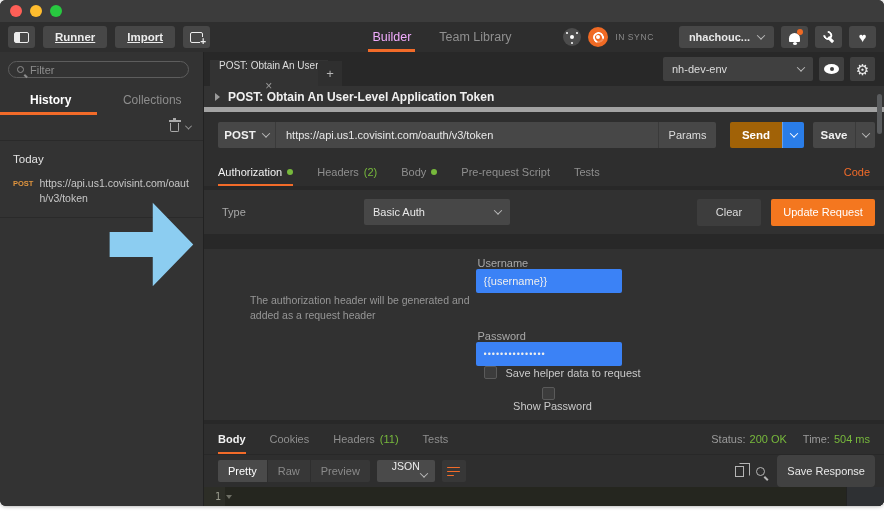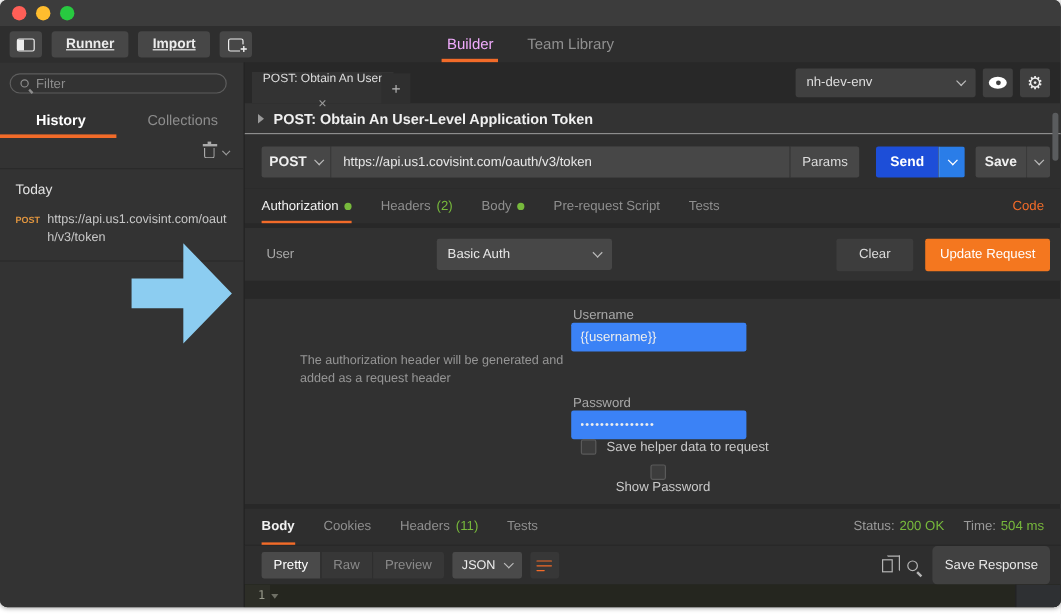--- a/index.html
+++ b/index.html
@@ -74,31 +74,31 @@
   .req-tab { position:absolute; left:6px; bottom:0; height:26px; background:#333; display:flex; align-items:center; gap:9px; padding:0 9px; font-size:10px; color:#dedede; cursor:pointer;flex-direction:column; }
   .tab-close { color:#9a9a9a; font-size:12px; line-height:1; cursor:pointer; }
   .plus-tab { position:absolute; left:114px; bottom:0; height:25px; width:24px; background:#2f2f2f; display:flex; align-items:center; justify-content:center; color:#b5b5b5; font-size:13px; cursor:pointer; }
   .env-controls { position:absolute; right:9px; top:5px; display:flex; gap:6px; }
   .env-select { width:150px; height:24px; background:#404040; border-radius:2px; display:flex; align-items:center; font-size:11px; color:#ddd; padding:0 9px; cursor:pointer; }
   .env-select .chev { margin-left:auto; color:#bbb; }
   .env-btn { width:25px; height:24px; background:#404040; border-radius:2px; display:flex; align-items:center; justify-content:center; cursor:pointer; }
   .eye-ic { width:15px; height:10px; background:#fff; border-radius:50%; position:relative; }
   .eye-ic::after { content:""; position:absolute; left:5.5px; top:3px; width:4px; height:4px; background:#404040; border-radius:50%; }
 
-  .title-row { height:26px; background:#333; display:flex; align-items:center; gap:8px; padding:0 11px; border-bottom:1px solid #a3a3a3; flex:none; }
+  .title-row { height:26px; background:#333; display:flex; align-items:center; gap:8px; padding:0 11px; border-bottom:5px solid #a3a3a3; flex:none; }
   .tri-right { width:0; height:0; border-left:5px solid #9a9a9a; border-top:4px solid transparent; border-bottom:4px solid transparent; }
   .req-title { font-size:12px; font-weight:bold; color:#f0f0f0; }
 
   .url-row { height:45px; background:#2e2e2e; display:flex; align-items:center; padding:0 9px 0 14px; flex:none; }
   .method-sel { height:26px; width:58px; background:#474747; border-right:1px solid #3a3a3a; border-radius:2px 0 0 2px; display:flex; align-items:center; justify-content:center; gap:7px; font-size:11.5px; font-weight:bold; color:#f0f0f0; cursor:pointer; }
   .method-sel .chev { color:#bbb; }
   .url-input { flex:1; height:26px; background:#474747; border:none; outline:none; color:#e8e8e8; font-size:11px; padding:0 10px; }
   .params-btn { height:26px; width:58px; background:#474747; border-left:1px solid #3a3a3a; border-radius:0 2px 2px 0; display:flex; align-items:center; justify-content:center; font-size:11px; color:#ddd; cursor:pointer; }
   .send-grp { display:flex; margin-left:14px; }
-  .send-main { height:26px; width:52px; background:#1d4ed8; border-radius:2px 0 0 2px; display:flex; align-items:center; justify-content:center; color:#fff; font-size:11.5px; font-weight:bold; cursor:pointer; }
+  .send-main { height:26px; width:52px; background:#a16207; border-radius:2px 0 0 2px; display:flex; align-items:center; justify-content:center; color:#fff; font-size:11.5px; font-weight:bold; cursor:pointer; }
   .send-chev { height:26px; width:22px; background:#2a7de8; border-left:1px solid rgba(255,255,255,.28); border-radius:0 2px 2px 0; display:flex; align-items:center; justify-content:center; color:#fff; cursor:pointer; }
   .save-grp { display:flex; margin-left:9px; }
   .save-main { height:26px; width:42px; background:#474747; border-radius:2px 0 0 2px; display:flex; align-items:center; justify-content:center; color:#f0f0f0; font-size:11.5px; font-weight:bold; cursor:pointer; }
   .save-chev { height:26px; width:20px; background:#474747; border-left:1px solid #3a3a3a; border-radius:0 2px 2px 0; display:flex; align-items:center; justify-content:center; color:#bbb; cursor:pointer; }
 
   .req-tabs { height:29px; background:#2e2e2e; display:flex; align-items:center; gap:24px; padding:0 14px; flex:none; }
   .rtab { position:relative; height:29px; display:flex; align-items:center; gap:5px; font-size:11px; color:#8f8f8f; cursor:pointer; }
   .rtab.active { color:#f2f2f2; }
   .rtab.active::after { content:""; position:absolute; left:0; right:0; bottom:0; height:2px; background:#f26b29; }
   .gdot { width:6px; height:6px; border-radius:50%; background:#77b93c; }
@@ -126,21 +126,21 @@
   .dim { color:#9a9a9a; }
   .grn { color:#77b93c; }
   .time-lbl { margin-left:12px; }
 
   .resp-toolbar { height:33px; background:#2e2e2e; border-top:1px solid #282828; display:flex; align-items:center; padding:0 9px 0 14px; flex:none; }
   .mode-grp { display:flex; }
   .mode { height:22px; padding:0 10px; display:flex; align-items:center; font-size:11px; color:#8a8a8a; background:#373737; cursor:pointer; border-left:1px solid #2e2e2e; }
   .mode:first-child { border-left:none; border-radius:2px 0 0 2px; }
   .mode:last-child { border-radius:0 2px 2px 0; }
   .mode.active { background:#4a4a4a; color:#fff; }
-  .fmt-select { margin-left:7px; height:22px; width:58px; background:#4a4a4a; border-radius:2px; display:flex; align-items:center; font-size:10.5px; color:#eee; padding:0 8px; cursor:pointer; }
+  .fmt-select { margin-left:7px; height:22px; width:58px; background:#4a4a4a; border-radius:2px; display:flex; align-items:center; font-size:10.5px; color:#eee; padding:0 8px; cursor:pointer;flex-direction:column; }
   .fmt-select .chev { margin-left:auto; color:#bbb; }
   .wrap-btn { margin-left:7px; width:24px; height:22px; background:#373737; border-radius:2px; display:flex; flex-direction:column; justify-content:center; gap:2.5px; padding:0 5px; cursor:pointer; }
   .wrap-btn i { display:block; height:1.5px; background:#f26b29; border-radius:1px; }
   .wrap-btn i:nth-child(1){ width:13px; } .wrap-btn i:nth-child(2){ width:13px; } .wrap-btn i:nth-child(3){ width:7px; }
   .resp-right { margin-left:auto; display:flex; align-items:center; gap:12px; }
   .copy-ic { width:9px; height:11px; border:1.2px solid #b5b5b5; position:relative; cursor:pointer; }
   .copy-ic::before { content:""; position:absolute; left:2.5px; top:-4px; width:9px; height:11px; border:1.2px solid #b5b5b5; border-left-color:transparent; border-bottom-color:transparent; }
   .search2 { width:9px; height:9px; border:1.5px solid #b5b5b5; border-radius:50%; position:relative; cursor:pointer; }
   .search2::after { content:""; position:absolute; left:8px; top:8px; width:5px; height:1.5px; background:#b5b5b5; transform:rotate(45deg); transform-origin:0 0; }
   .save-resp { height:32px; padding:10px 10px; background:#414141; border-radius:4px; display:flex; align-items:center; font-size:11px; color:#e8e8e8; cursor:pointer; }
@@ -174,20 +174,44 @@
       <span class="newtab-ic">
         <span class="newtab-plus">+</span>
       </span>
     </div>
 
     <div class="nav-tabs">
       <div class="nav-tab active">Builder</div>
       <div class="nav-tab">Team Library</div>
     </div>
 
+    <div class="top-right">
+      <div class="circle-ic interceptor">
+        <span class="sat"></span>
+      </div>
+      <div class="circle-ic sync">
+        <span class="sync-ring"></span>
+        <span class="sync-dot"></span>
+      </div>
+      <span class="sync-label">IN SYNC</span>
+      <div class="user-btn">
+        <span>nhachouc...</span>
+        <span class="chev" style="color:#bbb"></span>
+      </div>
+      <div class="sq-btn">
+        <span class="bell-ic"></span>
+        <span class="notif-dot"></span>
+      </div>
+      <div class="sq-btn">
+        <span class="wrench-ic"></span>
+      </div>
+      <div class="sq-btn">
+        <span class="heart-g">♥</span>
+      </div>
+    </div>
   </div>
 
   <div class="sidebar">
     <div class="filter-wrap">
       <span class="search-ic"></span>
       <input class="filter-input" placeholder="Filter" style="">
     </div>
     <div class="side-tabs">
       <div class="side-tab active">History</div>
       <div class="side-tab">Collections</div>
@@ -263,21 +287,21 @@
       <div class="rtab">
         <span>Body</span>
         <span class="gdot"></span>
       </div>
       <div class="rtab">Pre-request Script</div>
       <div class="rtab">Tests</div>
       <div class="code-link">Code</div>
     </div>
 
     <div class="auth-type-row">
-      <span class="fld-label">User</span>
+      <span class="fld-label">Type</span>
       <div class="type-select">
         <span>Basic Auth</span>
         <span class="chev"></span>
       </div>
       <div class="clear-btn">Clear</div>
       <div class="update-btn">Update Request</div>
     </div>
 
     <div class="auth-details">
       <div class="ad-row">

